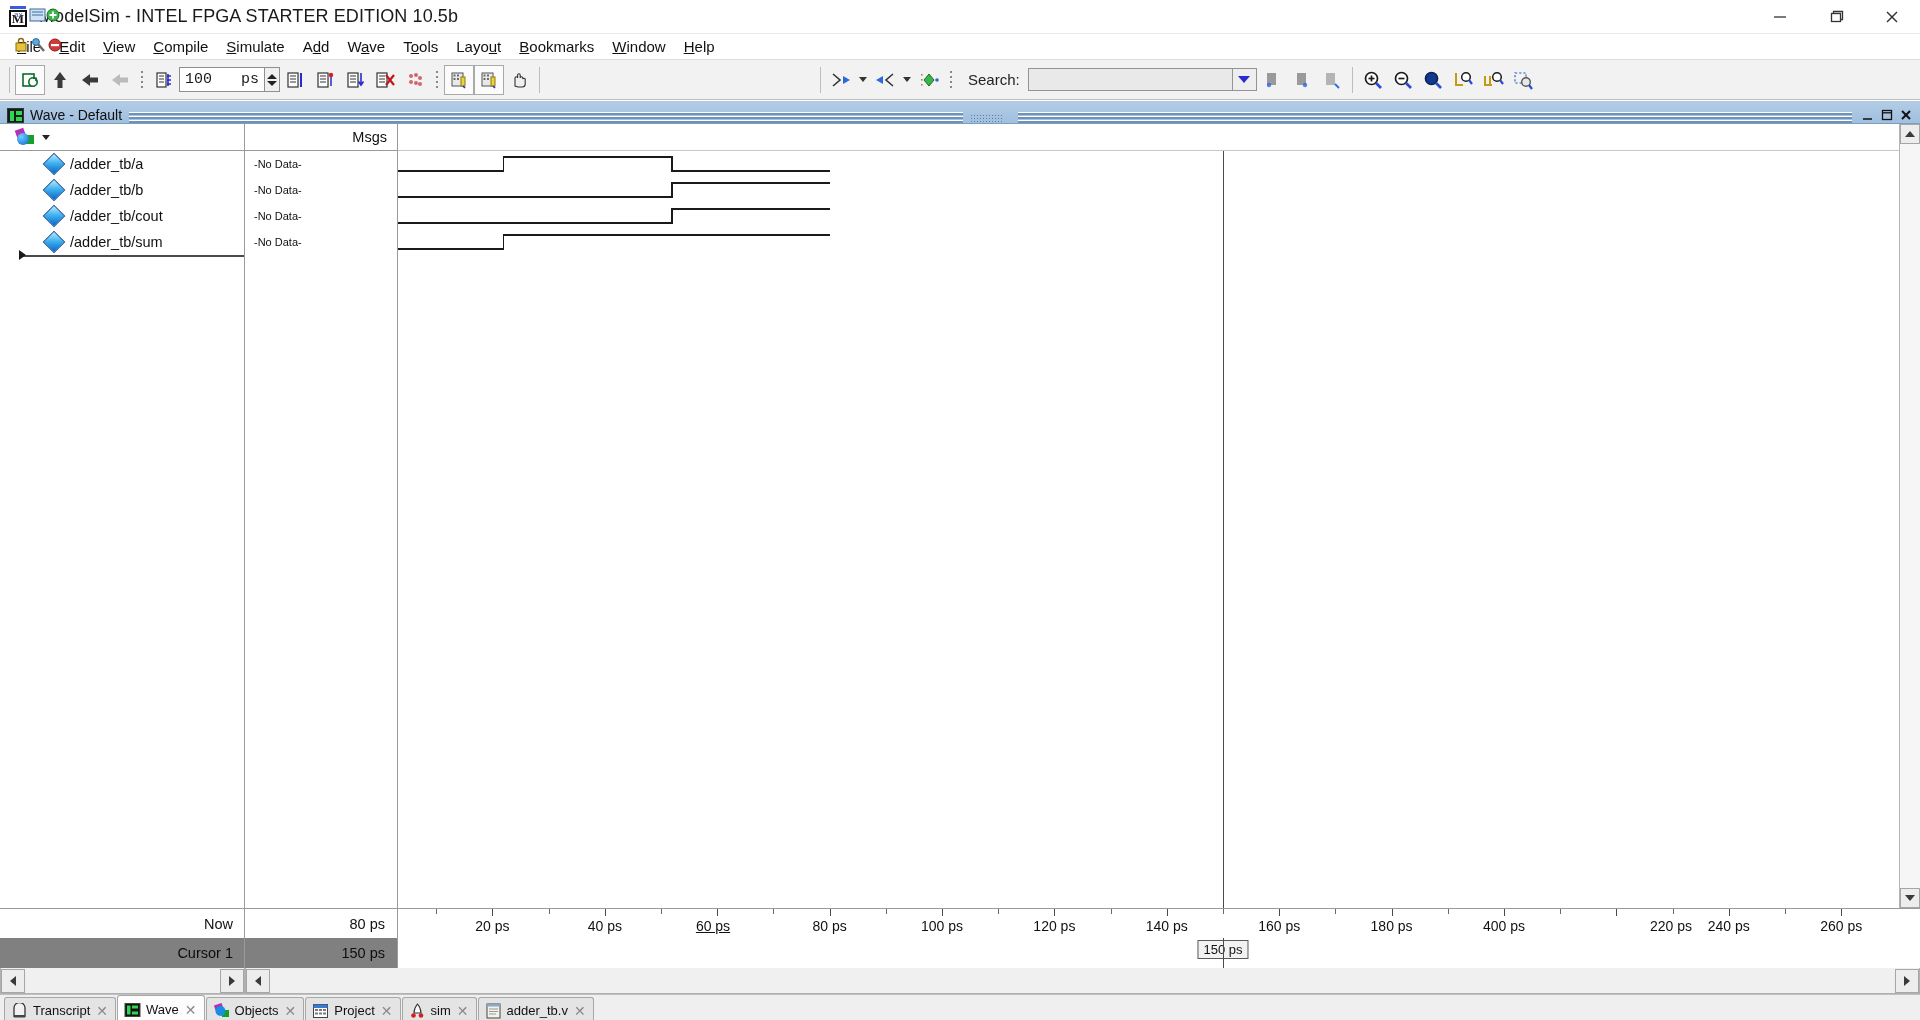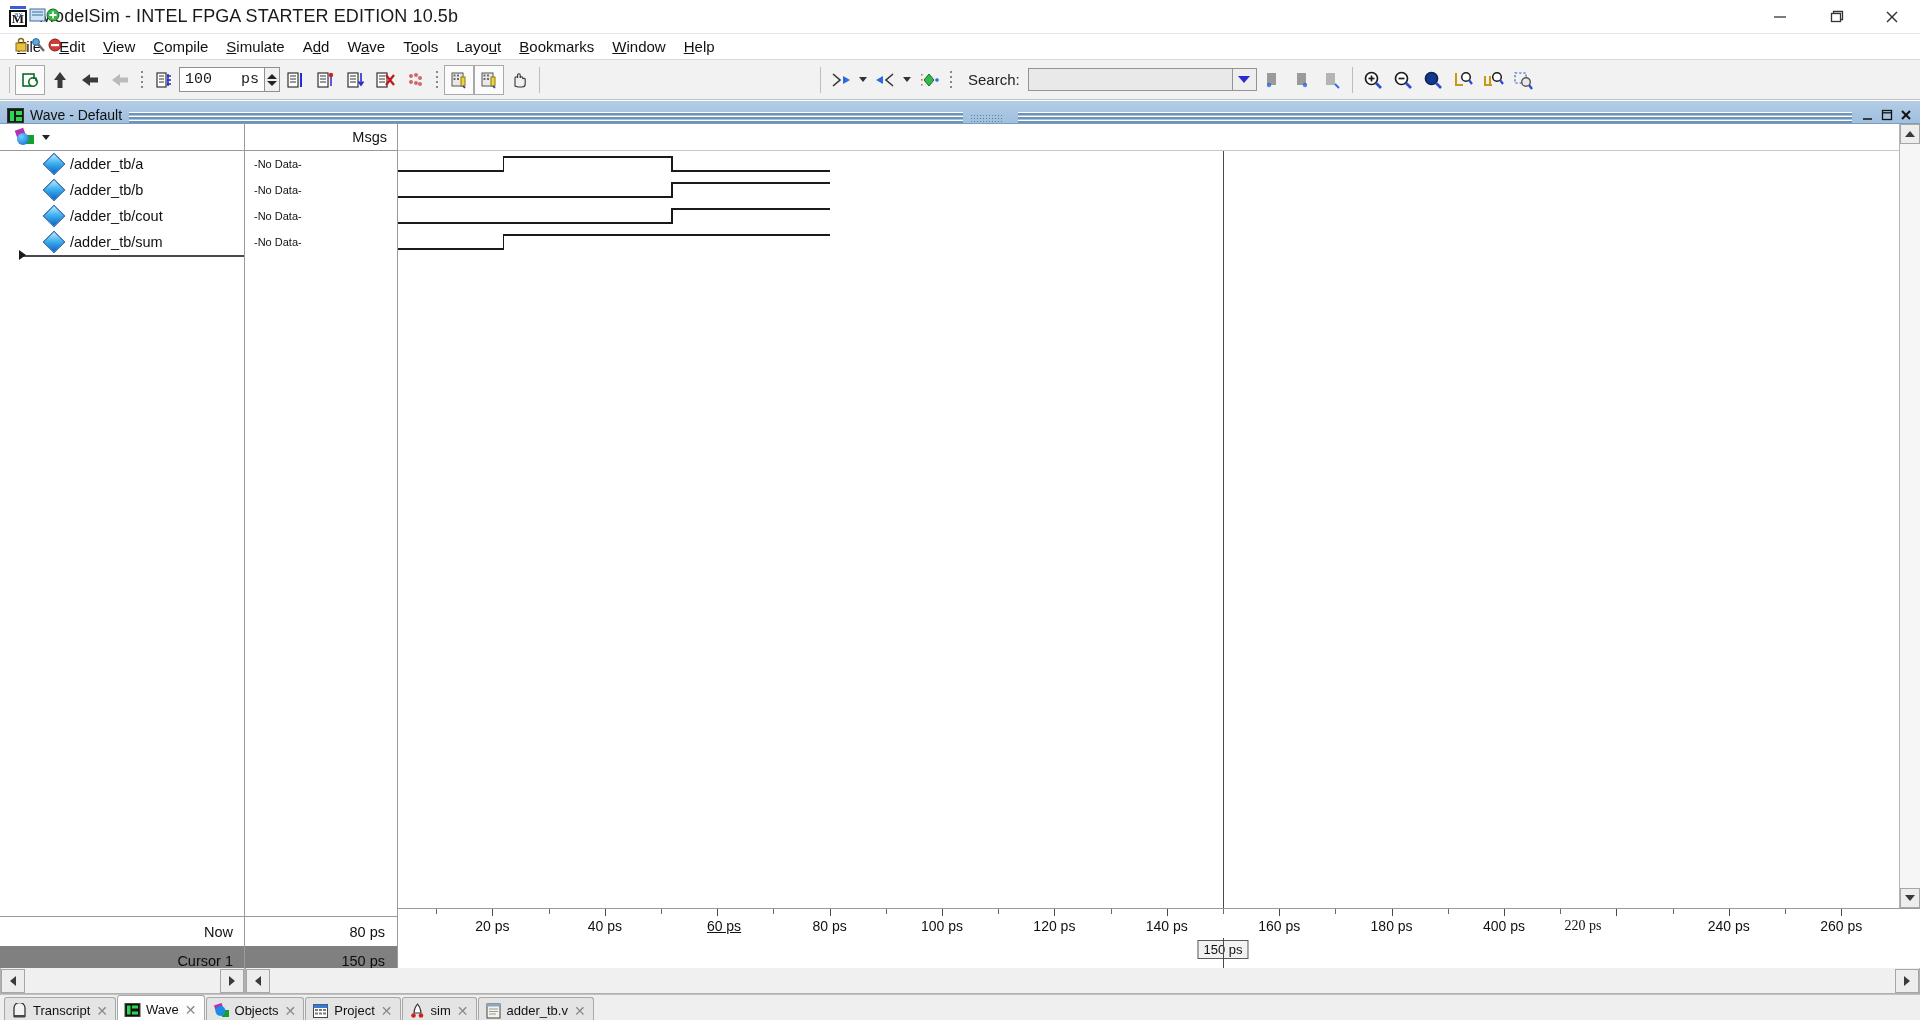--- a/index.html
+++ b/index.html
@@ -318,21 +318,21 @@
   .bottom-area { display: flex; flex-direction: column; }
   .cursor-block { display: flex; height: 60px; }
   .cb-left { width: 245px; flex: none; border-right: 1px solid #9a9a9a; }
   .cb-mid  { width: 153px; flex: none; border-right: 1px solid #9a9a9a; }
   .cb-right{ flex: 1; min-width: 0; position: relative; }
 
   .row-now, .row-cur {
     height: 30px; display: flex; align-items: center;
     font-size: 14.5px;
   }
-  .row-now { background: #ffffff; color: #111; border-top: 1px solid #9a9a9a; margin-top: 8px; }
+  .row-now { background: #ffffff; color: #111; border-top: 1px solid #9a9a9a; }
   .row-cur { background: #808080; color: #0d0d0d; padding-left: 20px; }
   .cb-left .row-now, .cb-left .row-cur { justify-content: flex-end; padding-right: 11px; }
   .cb-mid  .row-now, .cb-mid  .row-cur { justify-content: flex-end; padding-right: 12px; }
 
   .cur-icons {
     position: absolute; left: 0; top: 0;
     width: 80px; height: 60px;
     display: flex; flex-direction: column;
   }
   .ci-row { height: 30px; display: flex; align-items: center; padding-left: 14px; gap: 3px; }
@@ -838,37 +838,37 @@
       <div class="row-cur">150 ps</div>
     </div>
 
     <div class="cb-right">
       <div class="ruler" id="ruler">
           <div class="tick" style="left: 94.4px;"></div>
           <div class="tlabel" style="left: 94.4px;">20 ps</div>
           <div class="tick" style="left: 206.8px;"></div>
           <div class="tlabel" style="left: 206.8px;">40 ps</div>
           <div class="tick" style="left: 319.2px;"></div>
-          <div class="tlabel" style="left: 326px; text-decoration: underline;">60 ps</div>
+          <div class="tlabel" style="left: 315px; text-decoration: underline;">60 ps</div>
           <div class="tick" style="left: 431.6px;"></div>
           <div class="tlabel" style="left: 431.6px;">80 ps</div>
           <div class="tick" style="left: 544px;"></div>
           <div class="tlabel" style="left: 544px;">100 ps</div>
           <div class="tick" style="left: 656.4px;"></div>
           <div class="tlabel" style="left: 656.4px;">120 ps</div>
           <div class="tick" style="left: 768.8px;"></div>
           <div class="tlabel" style="left: 768.8px;">140 ps</div>
           <div class="tick" style="left: 881.2px;"></div>
           <div class="tlabel" style="left: 881.2px;">160 ps</div>
           <div class="tick" style="left: 993.6px;"></div>
           <div class="tlabel" style="left: 993.6px;">180 ps</div>
           <div class="tick" style="left: 1106px;"></div>
           <div class="tlabel" style="left: 1106px;">400 ps</div>
           <div class="tick" style="left: 1218.4px;"></div>
-          <div class="tlabel" style="left: 1185px; font-family: Liberation Serif, serif;">220 ps</div>
+          <div class="tlabel" style="left: 1273px;">220 ps</div>
           <div class="tick" style="left: 1330.8px;"></div>
           <div class="tlabel" style="left: 1330.8px;">240 ps</div>
           <div class="tick" style="left: 1443.2px;"></div>
           <div class="tlabel" style="left: 1443.2px;">260 ps</div>
           <div class="tick minor" style="left: 38.2px;"></div>
           <div class="tick minor" style="left: 150.6px;"></div>
           <div class="tick minor" style="left: 263px;"></div>
           <div class="tick minor" style="left: 375.4px;"></div>
           <div class="tick minor" style="left: 487.8px;"></div>
           <div class="tick minor" style="left: 600.2px;"></div>

